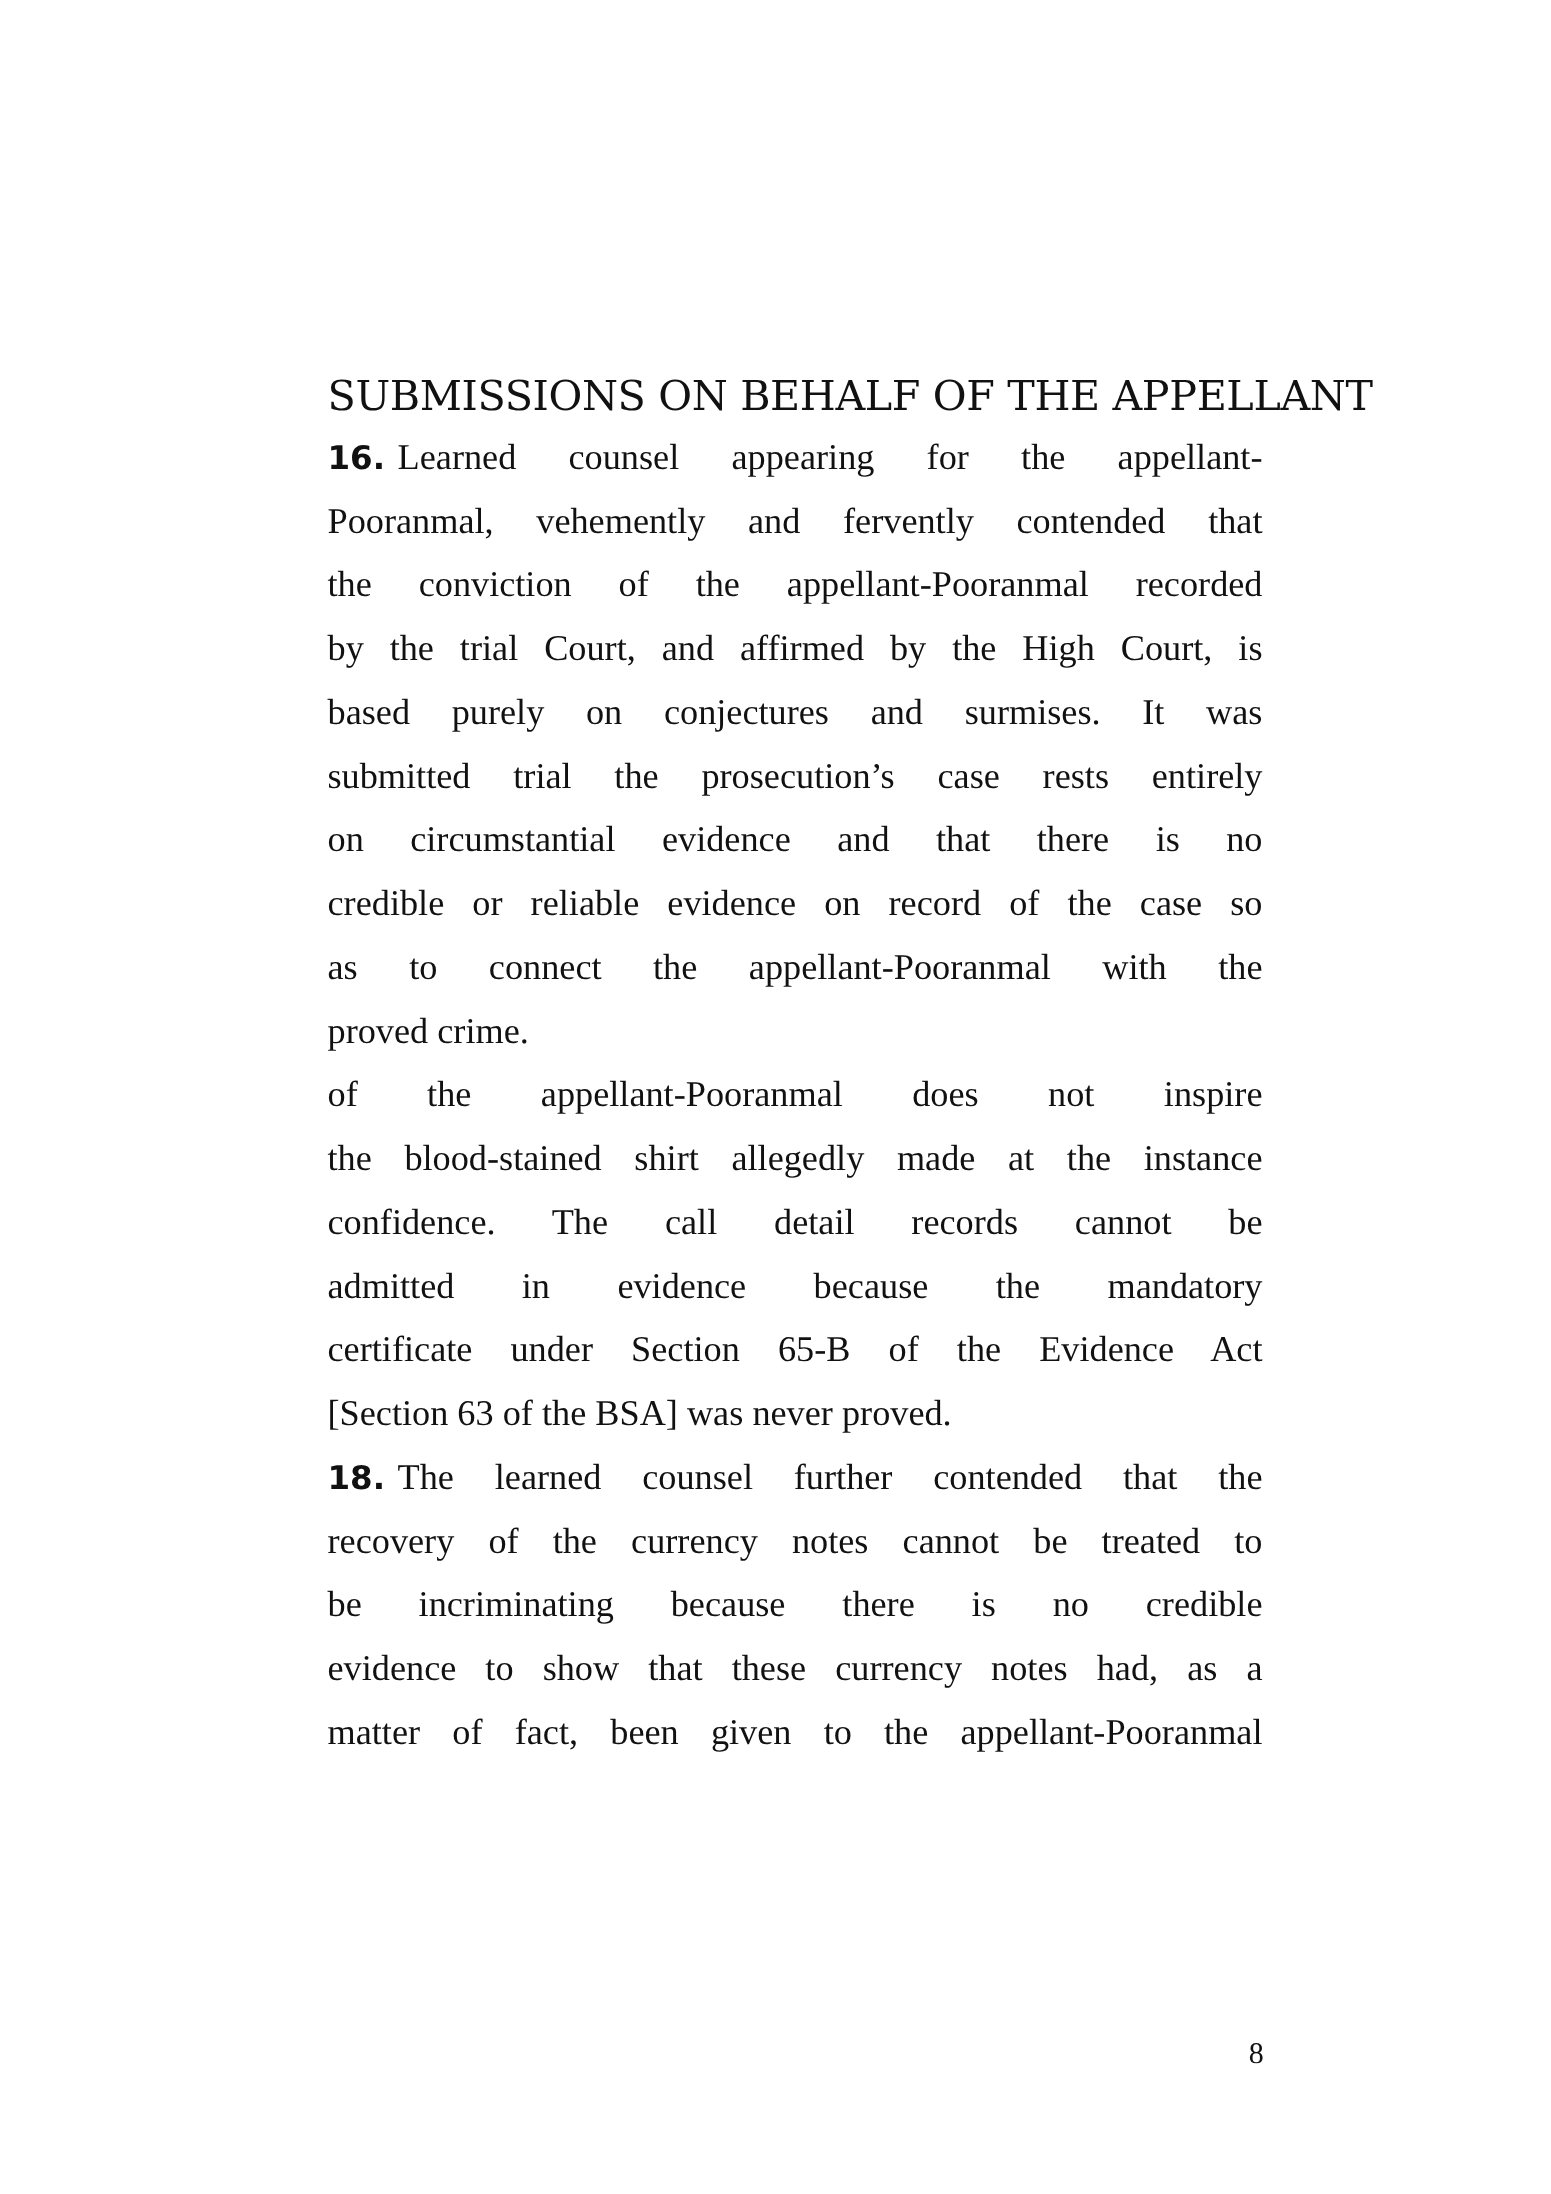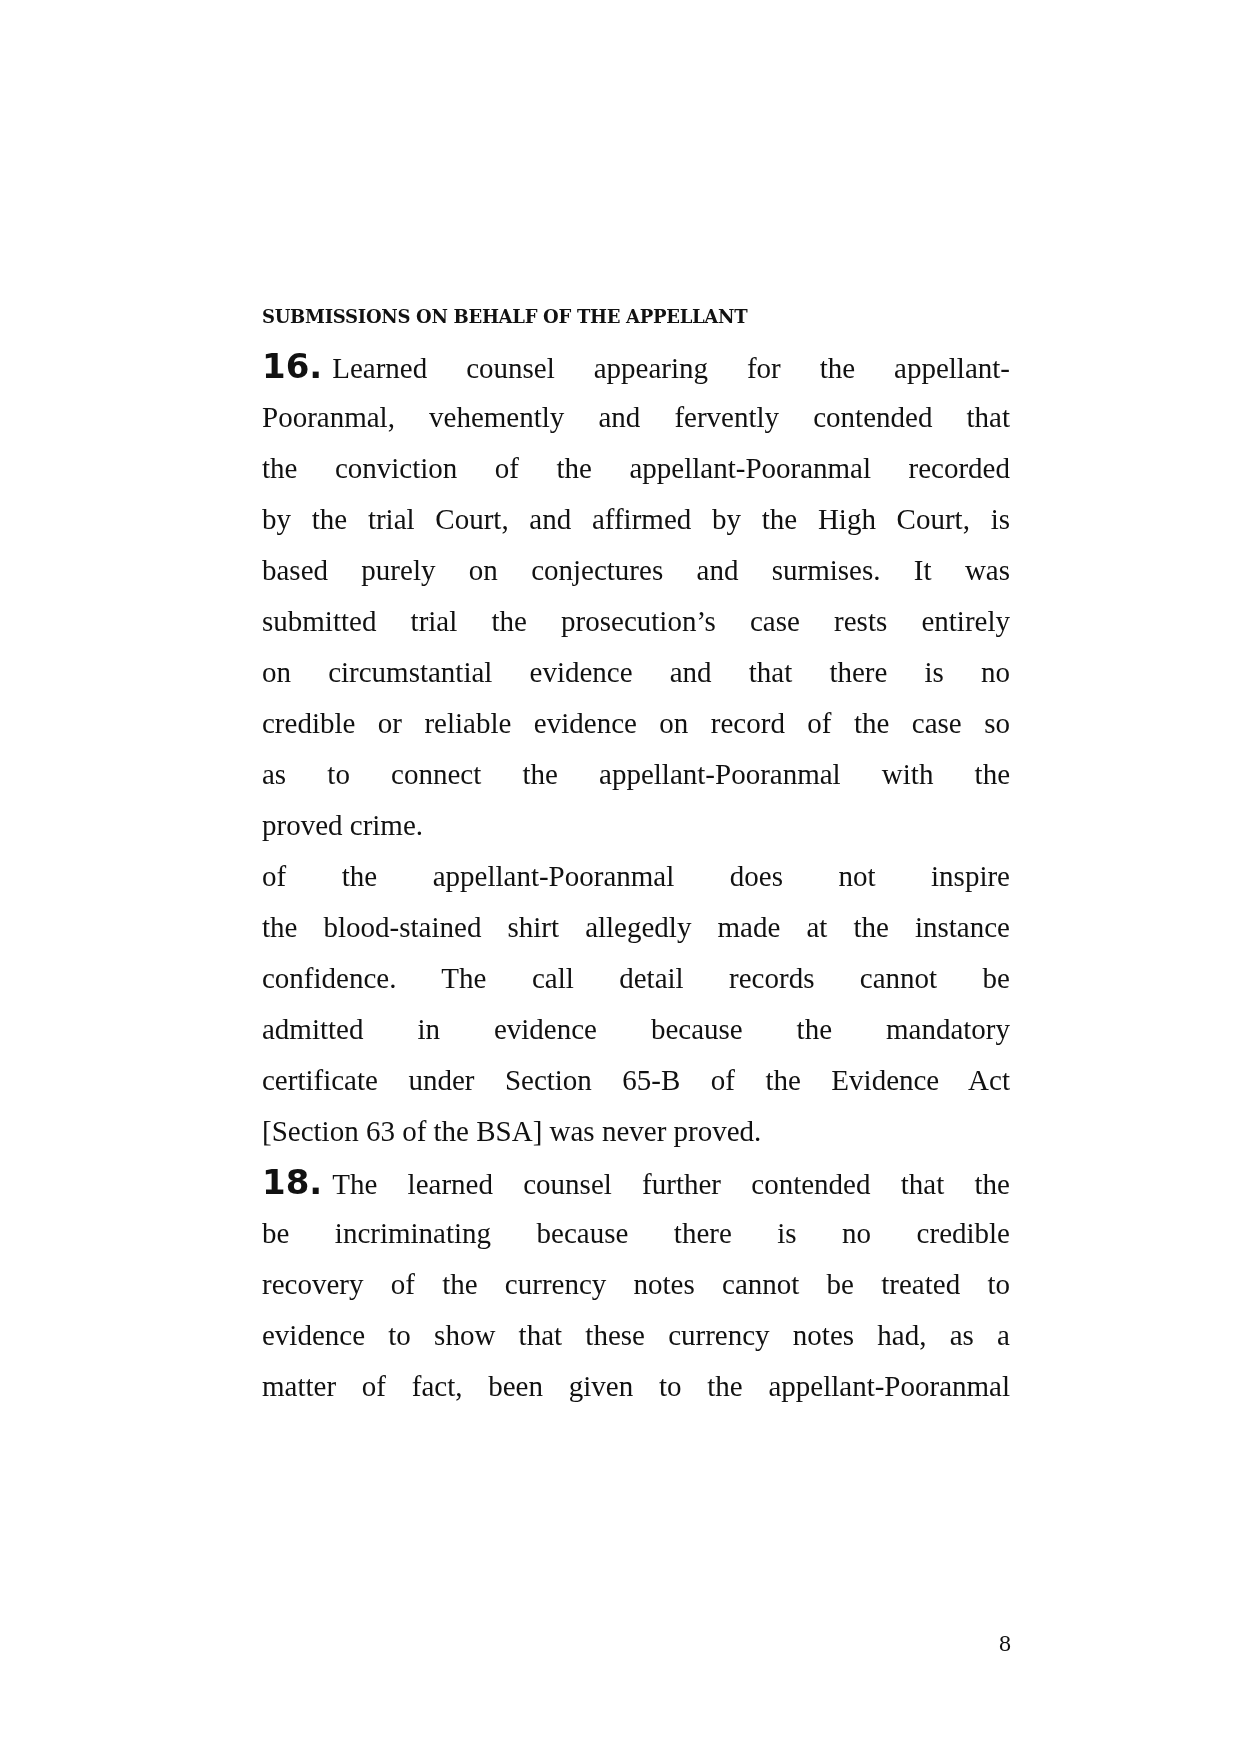--- a/index.html
+++ b/index.html
@@ -5,33 +5,33 @@
   html, body { margin: 0; padding: 0; background: #ffffff; }
   body { width: 1241px; height: 1755px; position: relative; overflow: hidden; }
   .page { position: absolute; left: 0; top: 0; width: 1241px; height: 1755px; background: #fff; }
   .content {
     position: absolute; left: 262px; top: 292px; width: 748px;
     font-family: "Liberation Serif", "DejaVu Serif", serif;
     color: #111;
   }
   .heading {
     font-family: "DejaVu Serif", "Liberation Serif", serif;
-    font-weight: bold; font-size: 18px; letter-spacing: -0.3px;
+    font-weight: normal; font-size: 33px; letter-spacing: -0.3px;
     height: 49px; line-height: 49px; white-space: nowrap;
   }
   .line {
     font-size: 29px; height: 51px; line-height: 51px;
     text-align: justify; text-align-last: justify; white-space: nowrap;
     overflow: visible;
   }
   .line.last { text-align-last: left; }
   .line .inner { display: block; white-space: normal; text-align: inherit; text-align-last: inherit; }
   .num {
     font-family: "DejaVu Sans", "Liberation Sans", sans-serif;
-    font-weight: bold; font-size: 34px; margin-right: 10px;
+    font-weight: bold; font-size: 26px; margin-right: 10px;
   }
   .pagenum {
     position: absolute; left: 990px; top: 1630px; width: 30px; text-align: center;
     font-family: "Liberation Serif", serif; font-size: 24px; color: #111;
   }
 </style>
 </head>
 <body>
 
 <div class="page">
@@ -90,24 +90,24 @@
       <div class="line last">
           <span class="inner">[Section 63 of the BSA] was never proved.</span>
         </div>
     </div>
 
     <div>
       <div class="line">
           <span class="inner"><span class="num">18.</span><span>The learned counsel further contended that the</span></span>
         </div>
       <div class="line">
-          <span class="inner">be incriminating because there is no credible</span>
+          <span class="inner">recovery of the currency notes cannot be treated to</span>
         </div>
       <div class="line">
-          <span class="inner">recovery of the currency notes cannot be treated to</span>
+          <span class="inner">be incriminating because there is no credible</span>
         </div>
       <div class="line">
           <span class="inner">evidence to show that these currency notes had, as a</span>
         </div>
       <div class="line">
           <span class="inner">matter of fact, been given to the appellant-Pooranmal</span>
         </div>
     </div>
   </div>
 

